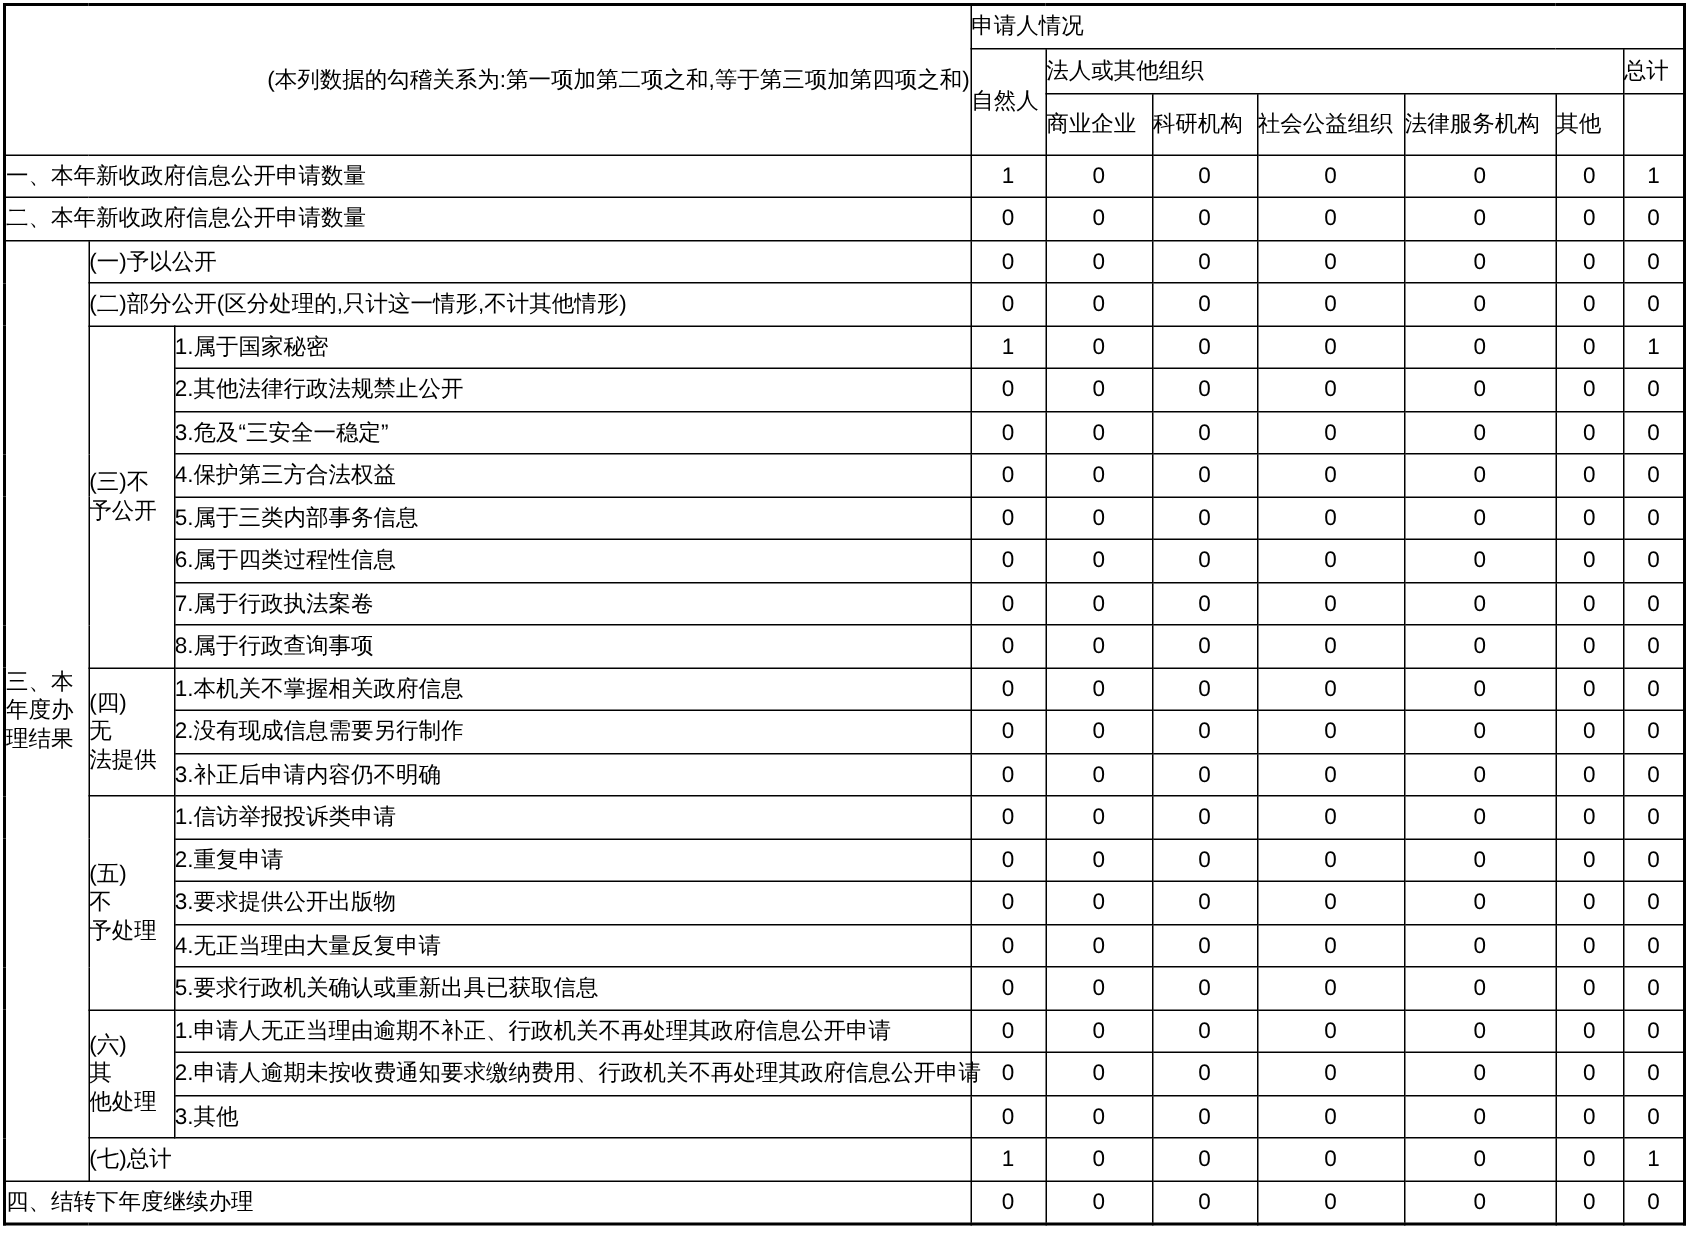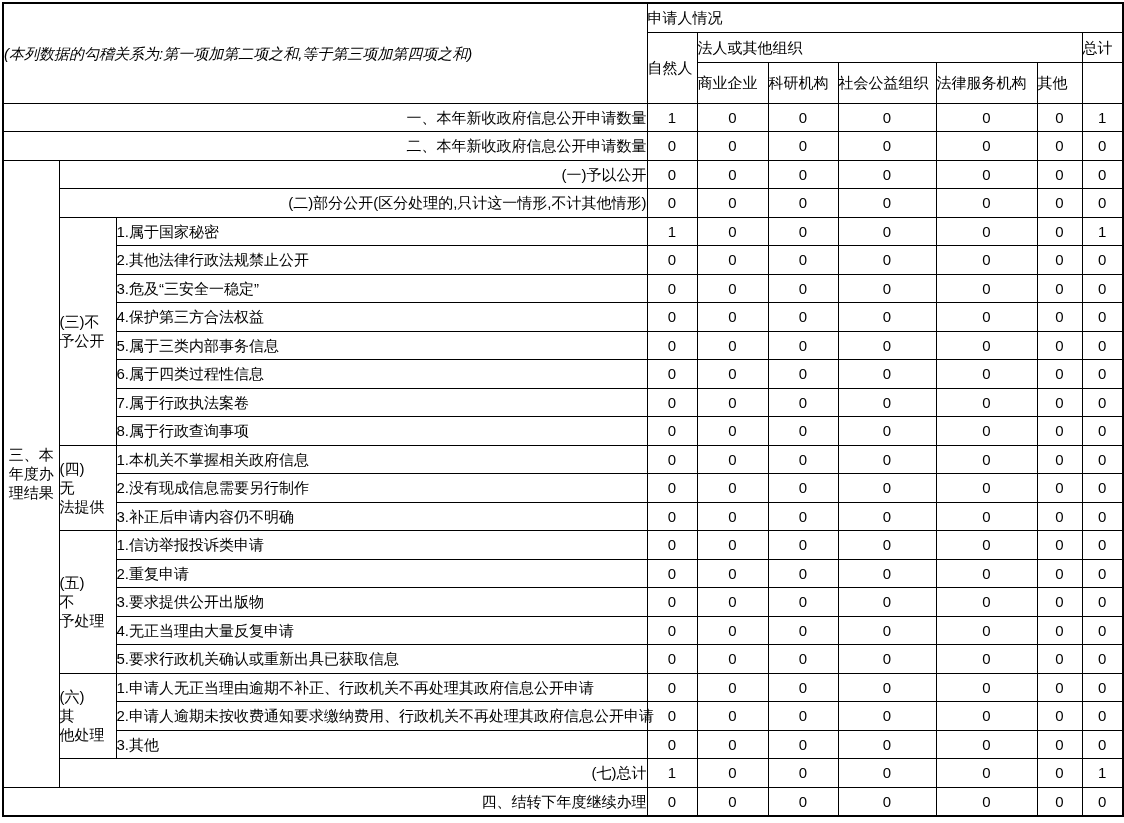--- a/index.html
+++ b/index.html
@@ -27,34 +27,34 @@
     vertical-align: middle;
     padding: 0;
     box-sizing: border-box;
     overflow: visible;
   }
   tr.hr1 { height: 29px; }
   tr.hr2 { height: 30px; }
   tr.hr3 { height: 41px; }
   tr.dr  { height: 28.5px; }
   td.hd  { text-align: left; white-space: nowrap; }
-  td.corner { text-align: left; padding-left: 8px; white-space: nowrap; font-style: italic; }
-  td.lbl { text-align: right; padding-left: 5px; white-space: nowrap; }
+  td.corner { text-align: right; padding-left: 8px; white-space: nowrap; }
+  td.lbl { text-align: left; padding-left: 5px; white-space: nowrap; }
   td.itm { text-align: left; padding-left: 3px; white-space: nowrap; margin-left: 20px; }
   td.grp {
     text-align: left;
     padding-left: 5px;
     white-space: pre;
     line-height: 20px;
     position: relative;
     z-index: 1;
     margin-top: 40px;
   }
   td.colA {
-    text-align: center;
+    text-align: left;
     padding-left: 4px;
     white-space: pre;
     line-height: 20px;
     position: relative;
     z-index: 1;
   }
   td.num { text-align: center; }
 </style>
 </head>
 <body>

